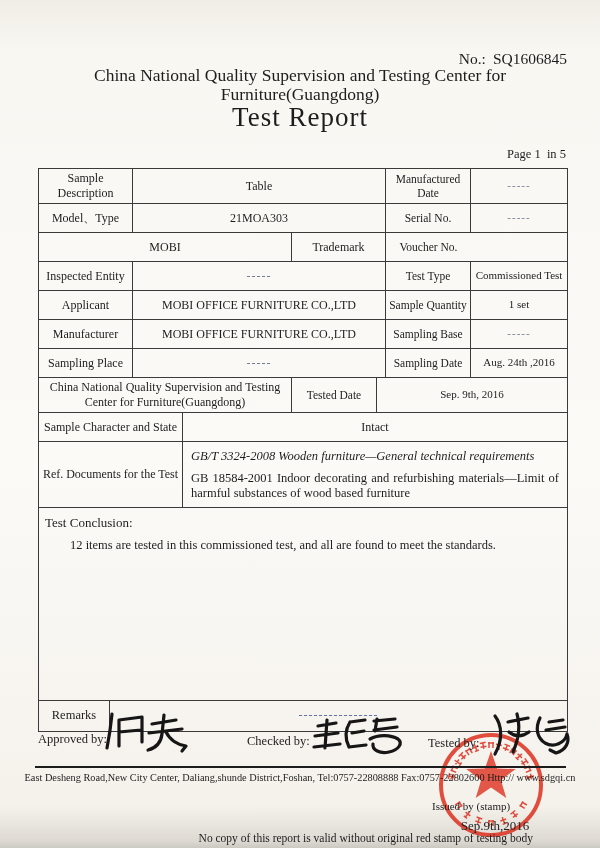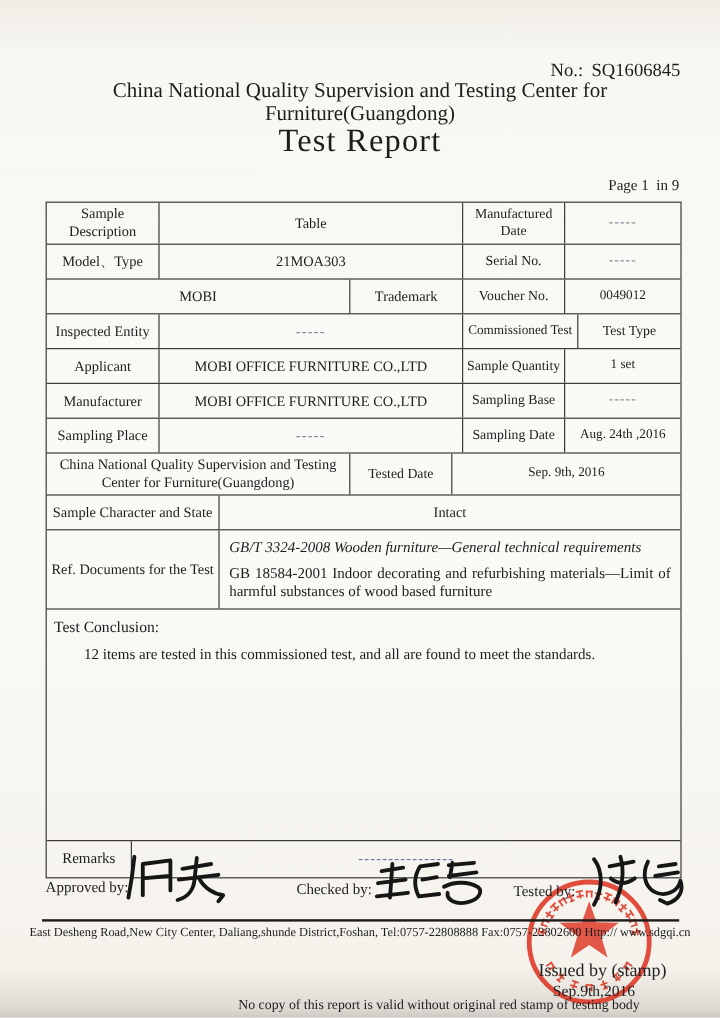--- a/index.html
+++ b/index.html
@@ -33,21 +33,21 @@
   .rdash{color:#5b6b9e;letter-spacing:1px;}
   .refcell{display:block;text-align:left;padding:5px 8px;}
   .refcell .doc1{font-size:12.5px;margin:2px 0 6px 0;font-style:italic;}
   .refcell .doc2{font-size:12.5px;text-align:justify;margin:0;}
   
   .rconc{height:192px;}
   .conc{flex:1;display:block;text-align:left;padding:7px 4px;position:static;}
   .conc-label{font-size:13px;margin-left:2px;}
   .conc-text{font-size:12.5px;margin:7px 0 0 27px;}
   .stamp{position:absolute;left:382px;top:546px;}
-  .stamp-issued{position:absolute;left:393px;top:631px;width:140px;text-align:center;font-size:15px;color:#222;}
+  .stamp-issued{position:absolute;left:393px;top:631px;width:140px;font-size:11px;color:#222;}
   .stamp-date{position:absolute;left:391px;top:649px;width:130px;text-align:center;font-size:13px;color:#222;}
   .validity{position:absolute;right:34px;top:662px;font-size:11.5px;}
   
   .sig-label{position:absolute;font-size:12.5px;}
   .lab-approved{left:38px;top:732px;}
   .lab-checked{left:247px;top:734px;}
   .lab-tested{left:428px;top:736px;}
   .sigsvg{position:absolute;}
   .sig1{left:100px;top:710px;}
   .sig2{left:310px;top:714px;}
@@ -63,21 +63,21 @@
 <div class="page">
 
   <div class="report-no">
     <span class="lbl">No.:</span><span>SQ1606845</span>
   </div>
   <div class="org">
     <div>China National Quality Supervision and Testing Center for</div>
     <div>Furniture(Guangdong)</div>
   </div>
   <h1 class="title">Test Report</h1>
-  <div class="page-ind">Page 1  in 9</div>
+  <div class="page-ind">Page 1  in 5</div>
 
   <div class="tbl">
 
     <div class="r h28">
       <div class="c c1">Sample Description</div>
       <div class="c c2">Table</div>
       <div class="c c3">Manufactured Date</div>
       <div class="c c4 dash">-----</div>
     </div>
 
@@ -85,28 +85,27 @@
       <div class="c c1">Model、Type</div>
       <div class="c c2">21MOA303</div>
       <div class="c c3">Serial No.</div>
       <div class="c c4 dash">-----</div>
     </div>
 
     <div class="r h28">
       <div class="c c2">MOBI</div>
       <div class="c c1">Trademark</div>
       <div class="c c3">Voucher No.</div>
-      <div class="c c4">0049012</div>
     </div>
 
     <div class="r h28">
       <div class="c c1">Inspected Entity</div>
       <div class="c c2 dash">-----</div>
+      <div class="c c3">Test Type</div>
       <div class="c c4">Commissioned Test</div>
-      <div class="c c3">Test Type</div>
     </div>
 
     <div class="r h28">
       <div class="c c1">Applicant</div>
       <div class="c c2">MOBI OFFICE FURNITURE CO.,LTD</div>
       <div class="c c3">Sample Quantity</div>
       <div class="c c4">1 set</div>
     </div>
 
     <div class="r h28">

